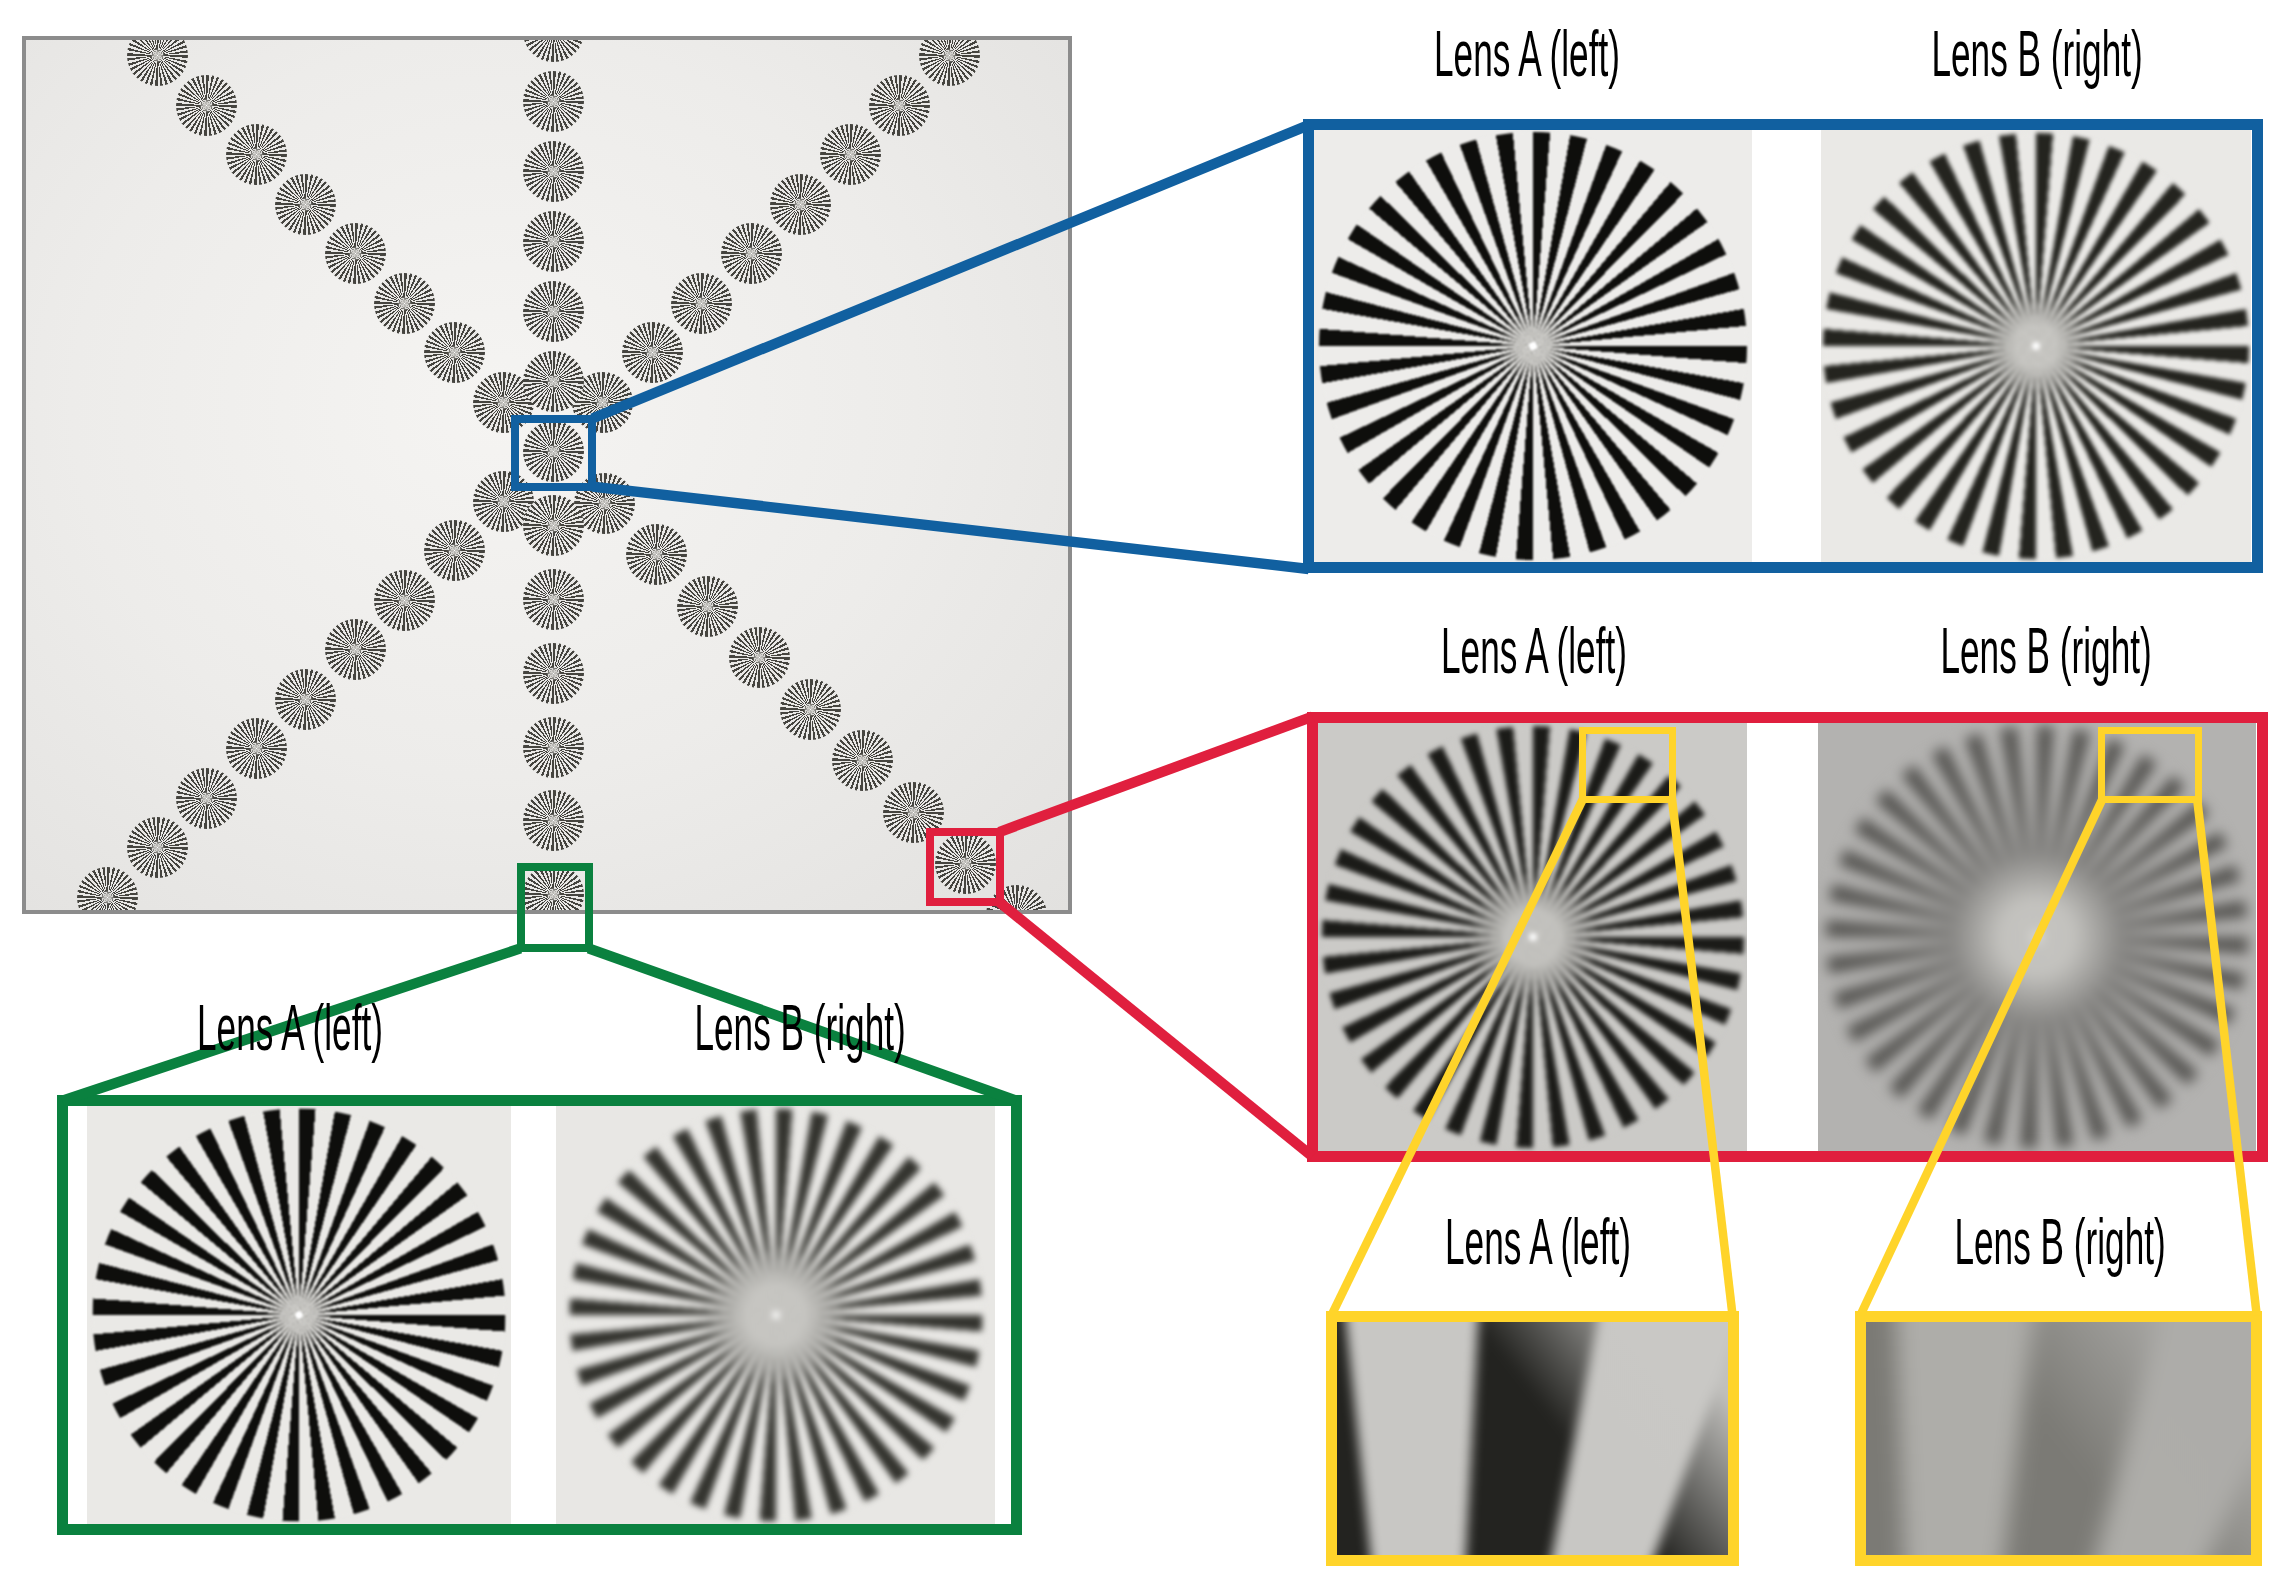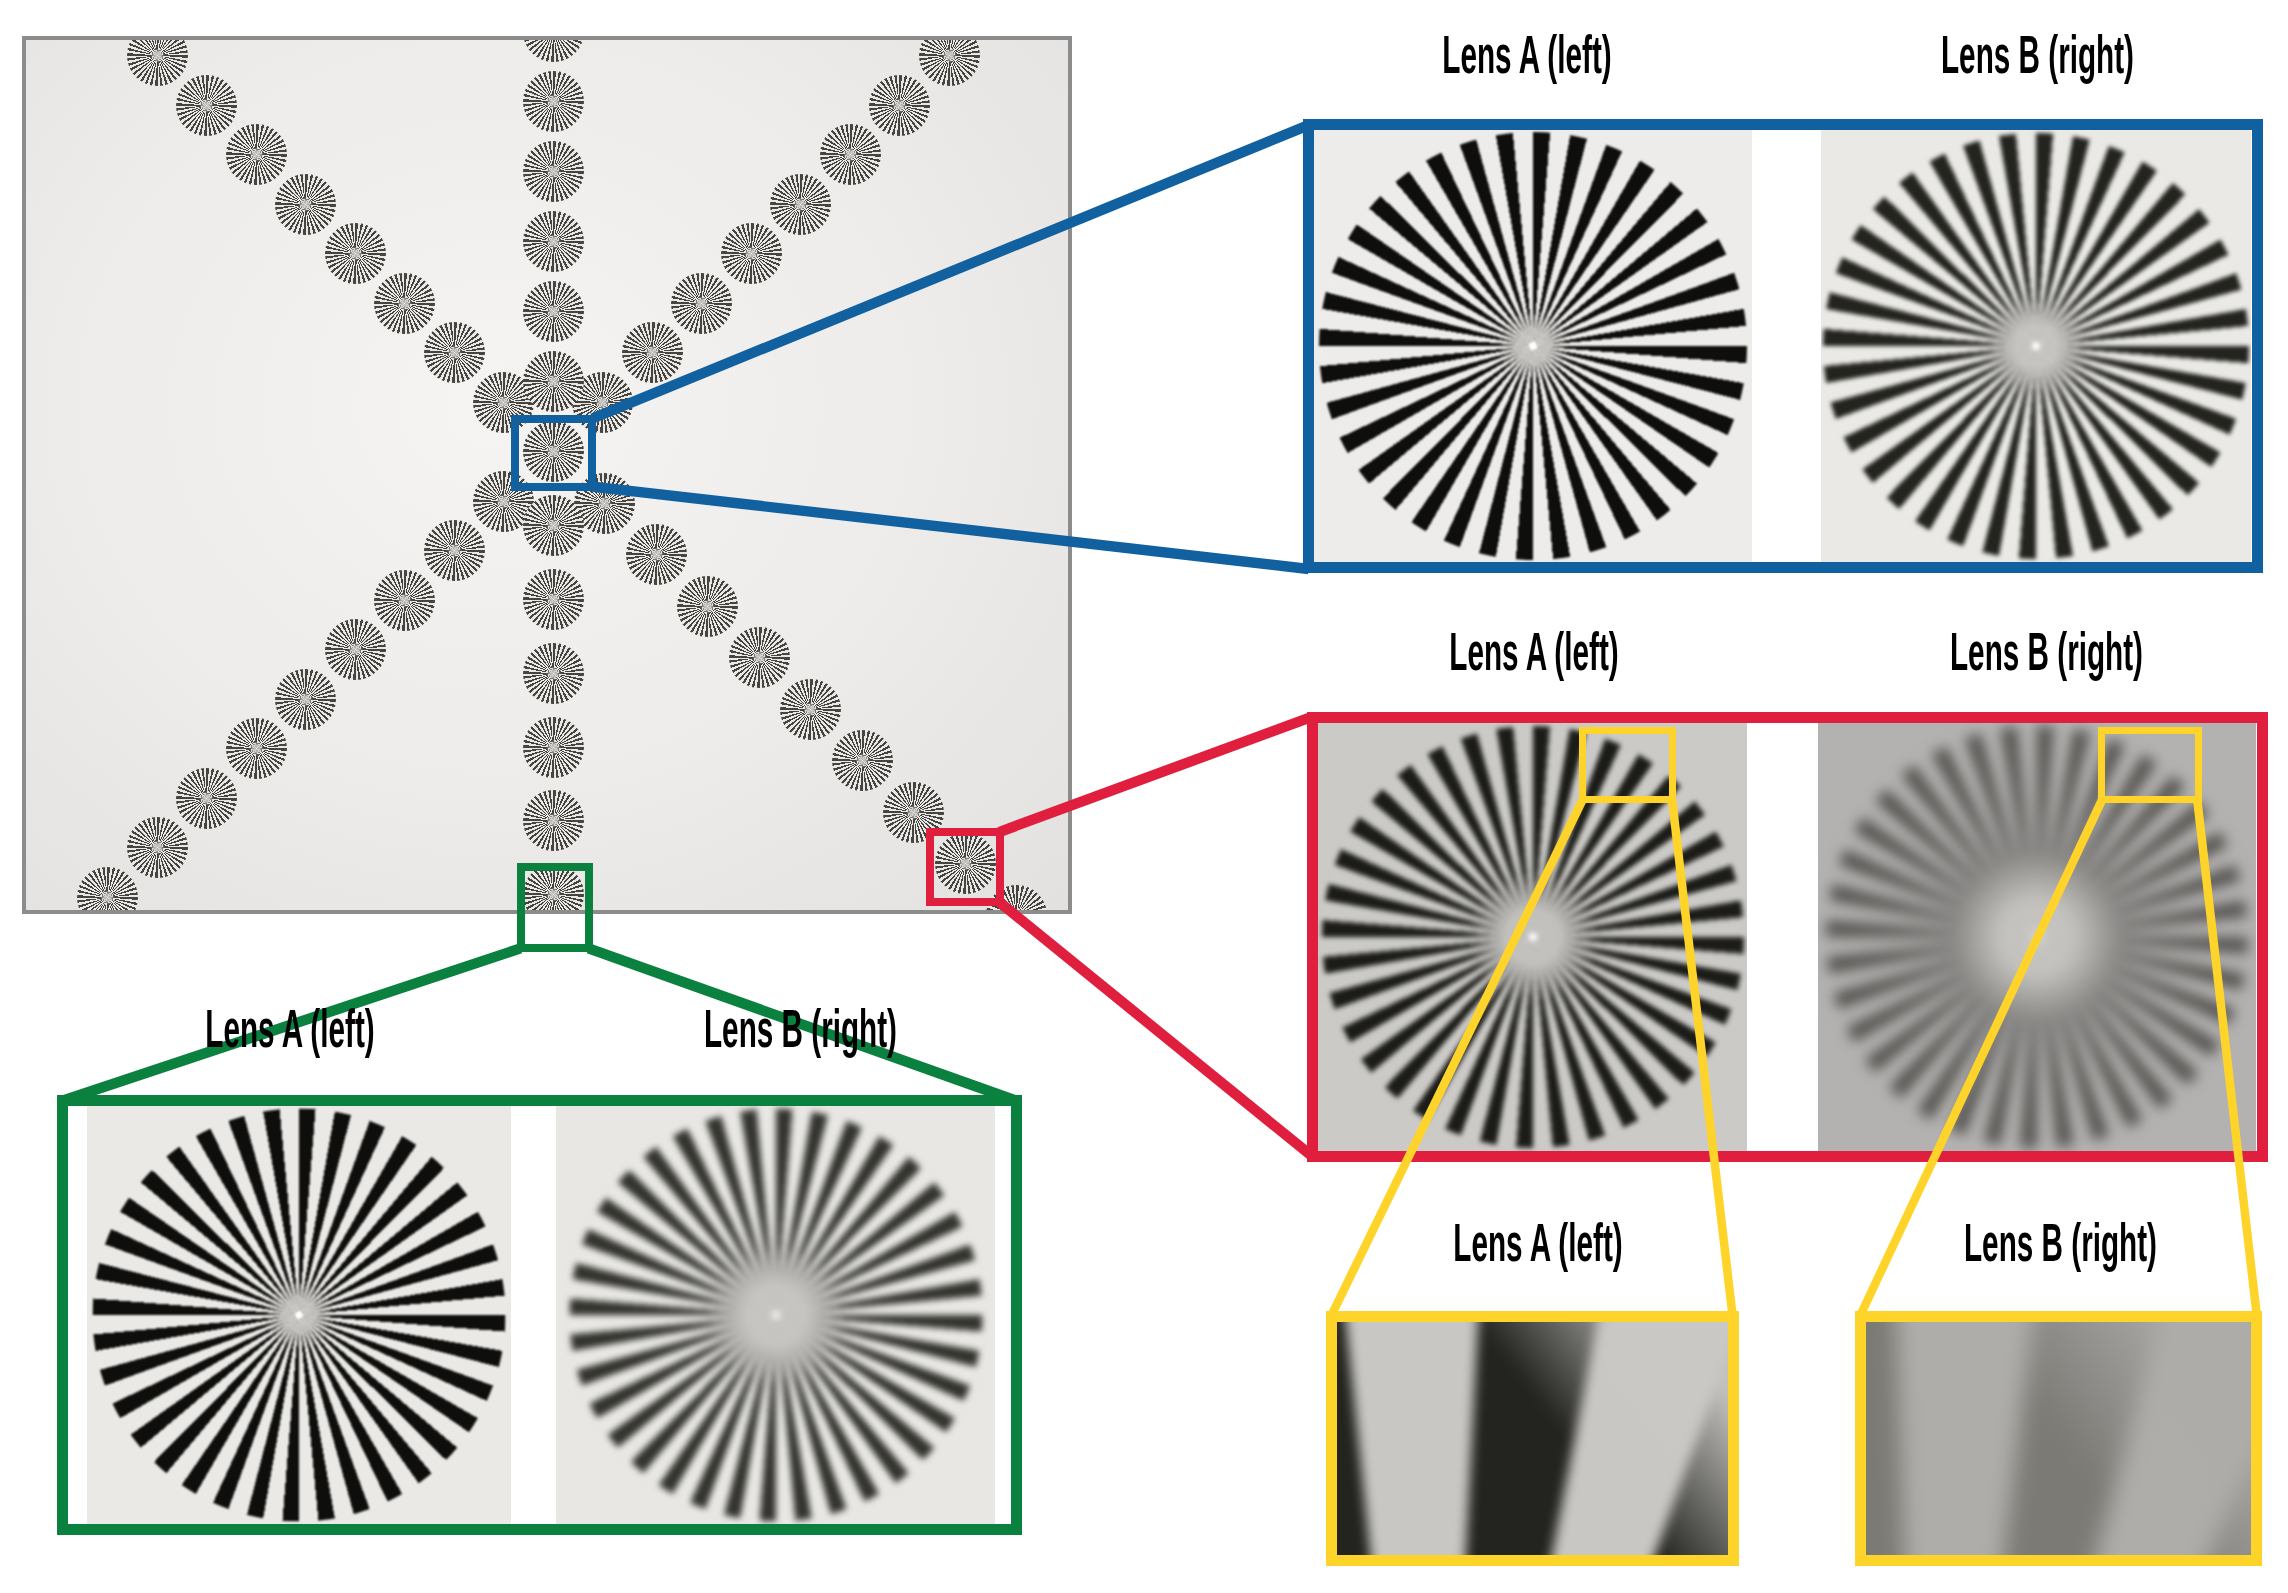--- a/index.html
+++ b/index.html
@@ -40,21 +40,21 @@
       linear-gradient(52deg, rgba(201,200,197,0) 55%, rgba(201,200,197,.95) 84%),
       repeating-conic-gradient(from -14deg at 28% 300%, #232320 0deg 8deg, #c8c7c4 8deg 17deg);
       filter:blur(5.7px);}
   .dfill.b{background:
       linear-gradient(52deg, rgba(173,172,169,0) 50%, rgba(173,172,169,.95) 82%),
       repeating-conic-gradient(from -10deg at 20% 310%, #7b7a75 0deg 8deg, #aeada9 8deg 17deg);
       filter:blur(11.4px);}
 
   
   .label{position:absolute;z-index:5;width:587px;height:89px;line-height:89px;text-align:center;
-         font-weight:700;font-size:54px;color:var(--c-text);white-space:nowrap;}
+         font-weight:400;font-size:64px;color:var(--c-text);white-space:nowrap;}
   .label span{display:inline-block;transform:scaleX(.55);transform-origin:50% 50%;}
 </style>
 </head>
 <body>
 
 <div class="canvas">
 
   <div class="photo">
     <div class="photo-inner" id="starfield">
         <div class="star" style="left: 497px; top: 381px; width: 61px; height: 61px; --spoke: #45443f; --gap: #e9e8e6; --blur: 0.4px; --wash: 7%;"></div>

